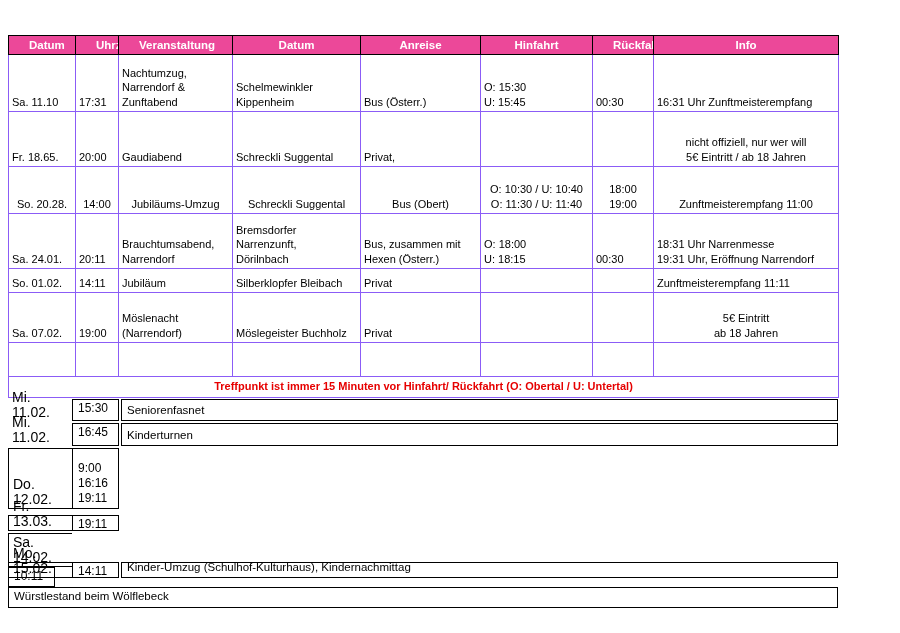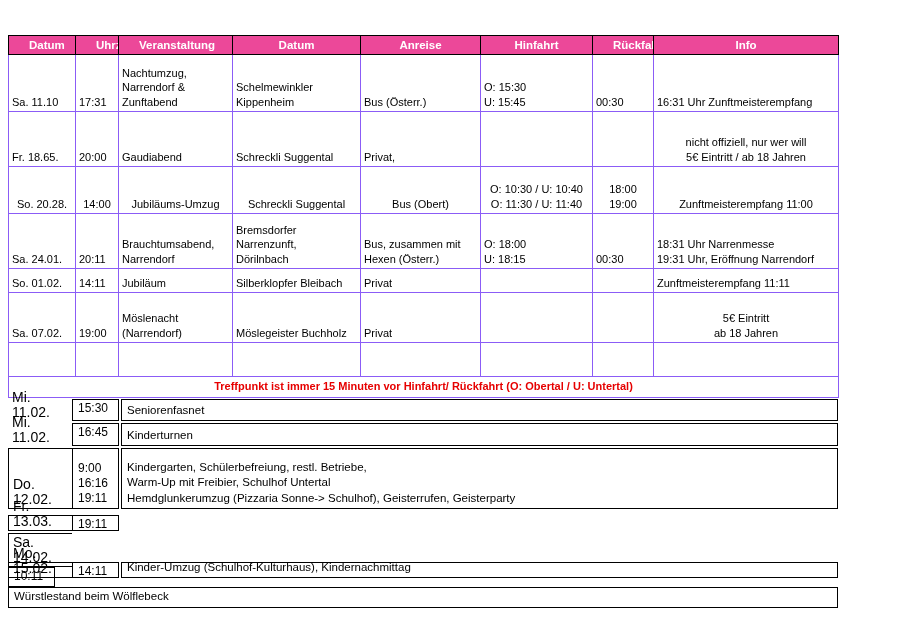--- a/index.html
+++ b/index.html
@@ -221,23 +221,20 @@
       <div class="s-gap"></div>
       <div class="s-desc">Kinderturnen</div>
     </div>
 
     <div class="srow h61">
       <div class="s-datum">Do. 12.02.</div>
       <div class="s-uhrzeit" style="align-items:flex-end">9:00
 16:16
 19:11</div>
       <div class="s-gap"></div>
-      <div class="s-desc">Kindergarten, Schülerbefreiung, restl. Betriebe,
-Warm-Up mit Freibier, Schulhof Untertal
-Hemdglunkerumzug (Pizzaria Sonne-&gt; Schulhof), Geisterrufen, Geisterparty</div>
     </div>
 
     <div class="srow h21">
       <div class="s-datum">Fr. 13.03.</div>
       <div class="s-uhrzeit">19:11</div>
       <div class="s-gap"></div>
     </div>
 
     <div class="srow h20">
       <div class="s-datum">Sa. 14.02.</div>

